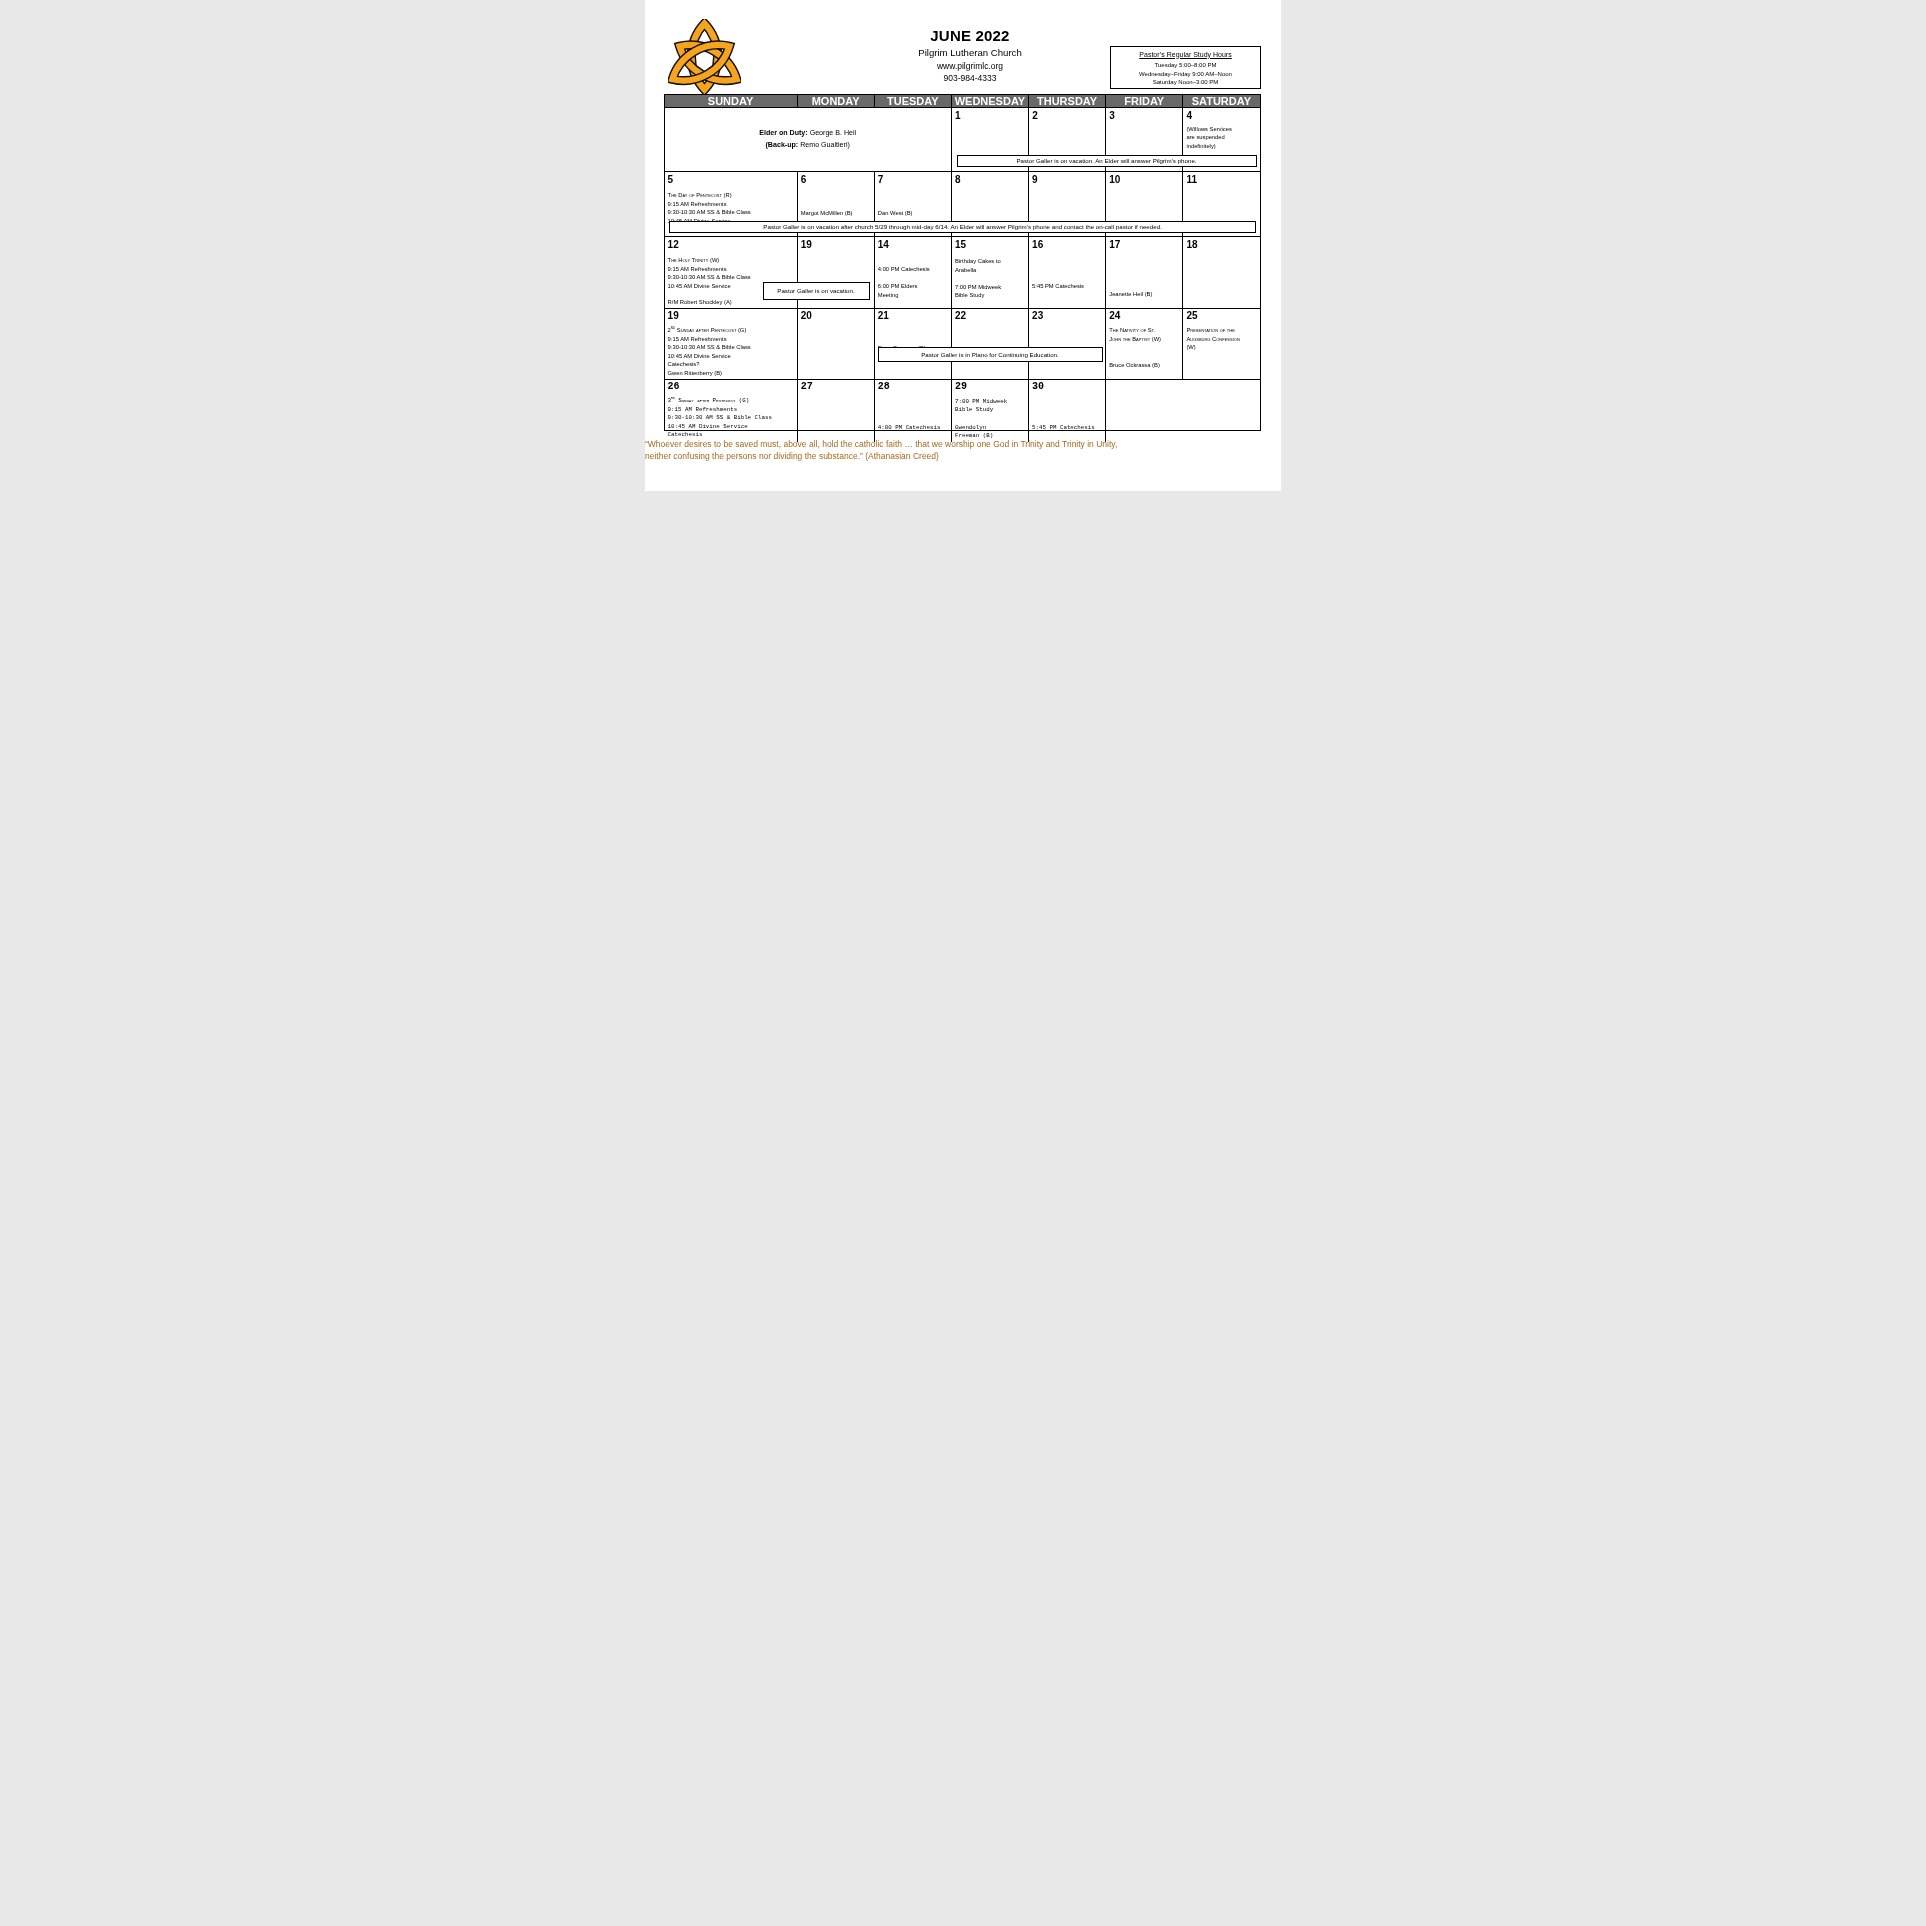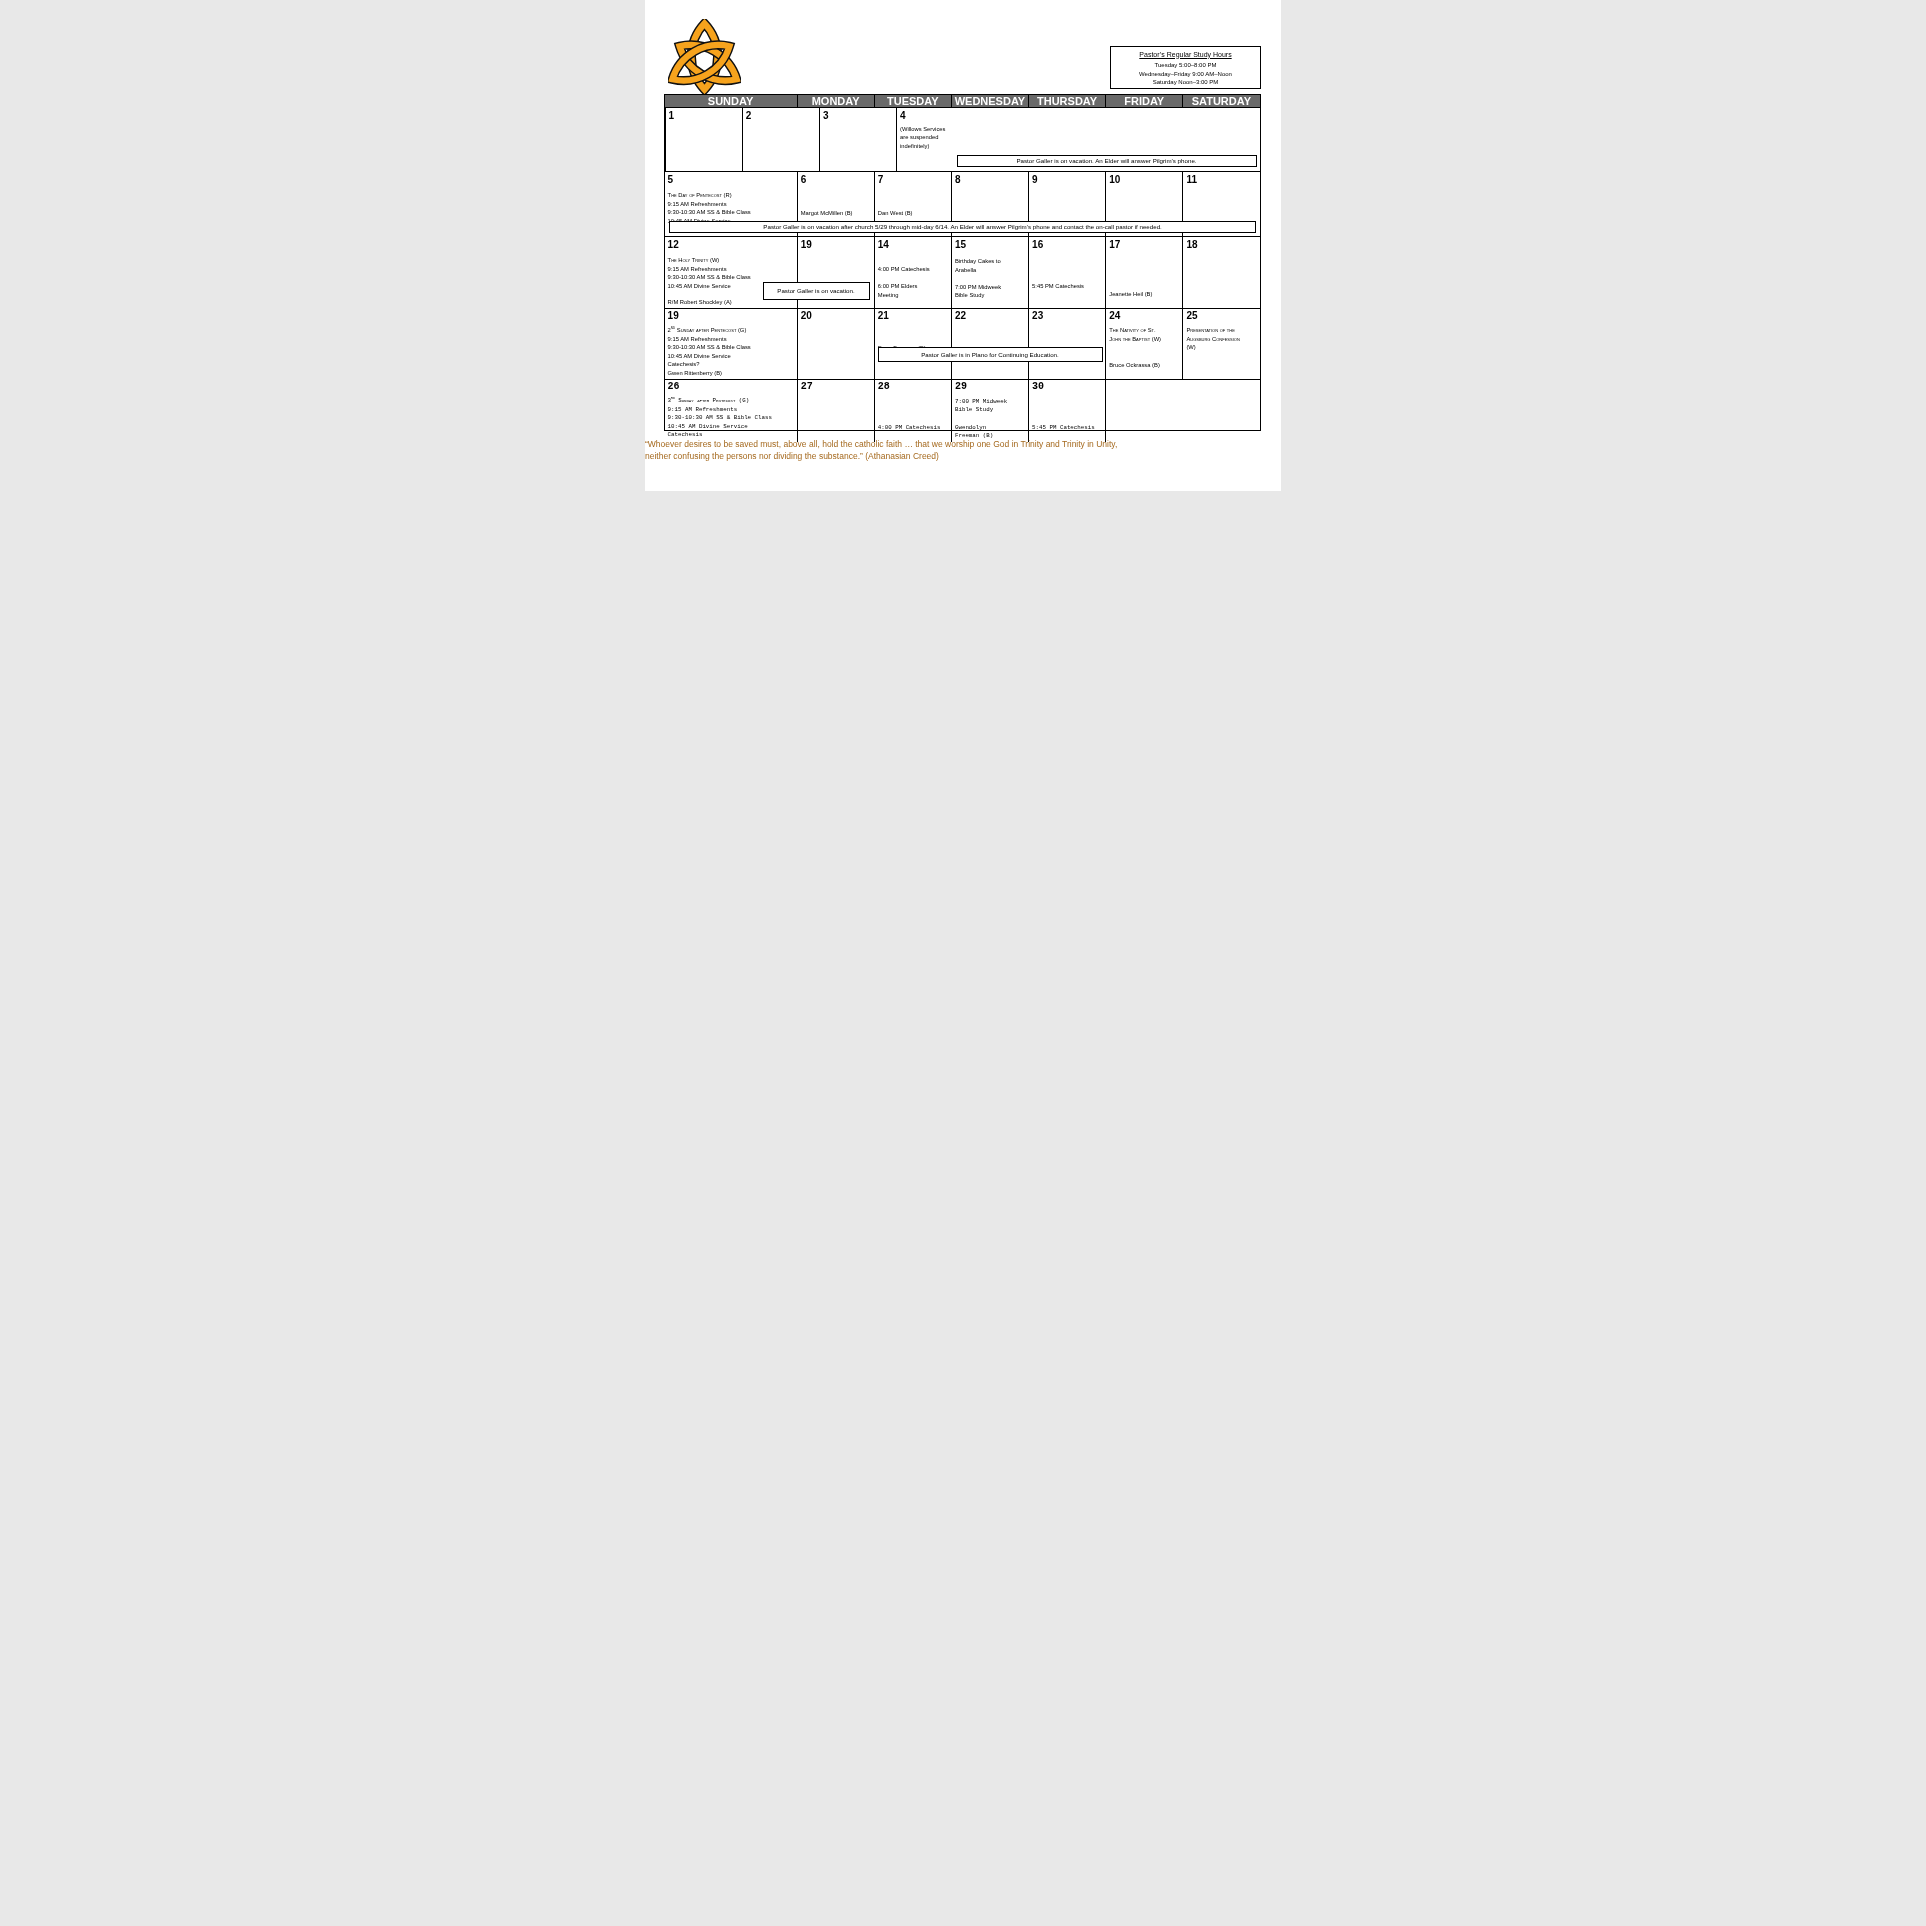--- a/index.html
+++ b/index.html
@@ -109,20 +109,26 @@
         <path d="M100 12 A132 132 0 0 1 100 193 A132 132 0 0 1 100 12 Z" stroke="#111111" stroke-width="25"></path>
         <path d="M100 12 A132 132 0 0 1 100 193 A132 132 0 0 1 100 12 Z" stroke="#F6A31D" stroke-width="17"></path>
       </g>
       <g transform="rotate(-120 100 114)">
         <path d="M100 12 A132 132 0 0 1 100 193 A132 132 0 0 1 100 12 Z" stroke="#111111" stroke-width="25"></path>
         <path d="M100 12 A132 132 0 0 1 100 193 A132 132 0 0 1 100 12 Z" stroke="#F6A31D" stroke-width="17"></path>
       </g>
     </g>
   </svg>
 
+  <div class="title-block">
+    <div class="month">JUNE 2022</div>
+    <div class="church">Pilgrim Lutheran Church</div>
+    <div class="website">www.pilgrimlc.org</div>
+    <div class="phone">903-984-4333</div>
+  </div>
 
   <div class="study-box">
     <div class="sh-title">Pastor’s Regular Study Hours</div>
     <div class="sh-line">Tuesday 5:00–8:00 PM</div>
     <div class="sh-line">Wednesday–Friday 9:00 AM–Noon</div>
     <div class="sh-line">Saturday Noon–3:00 PM</div>
   </div>
 
   <div class="calendar">
 
@@ -130,20 +136,24 @@
       <div class="hcell sun first">SUNDAY</div>
       <div class="hcell">MONDAY</div>
       <div class="hcell">TUESDAY</div>
       <div class="hcell">WEDNESDAY</div>
       <div class="hcell">THURSDAY</div>
       <div class="hcell">FRIDAY</div>
       <div class="hcell">SATURDAY</div>
     </div>
 
     <div class="row r1">
+      <div class="cell span3 first elder">
+        <div><span class="b">Elder on Duty:</span><span> George B. Heil</span></div>
+        <div><span class="b">(Back-up:</span><span> Remo Gualtieri)</span></div>
+      </div>
       <div class="cell">
           <div class="num">1</div>
         </div>
       <div class="cell">
           <div class="num">2</div>
         </div>
       <div class="cell">
           <div class="num">3</div>
         </div>
       <div class="cell">

